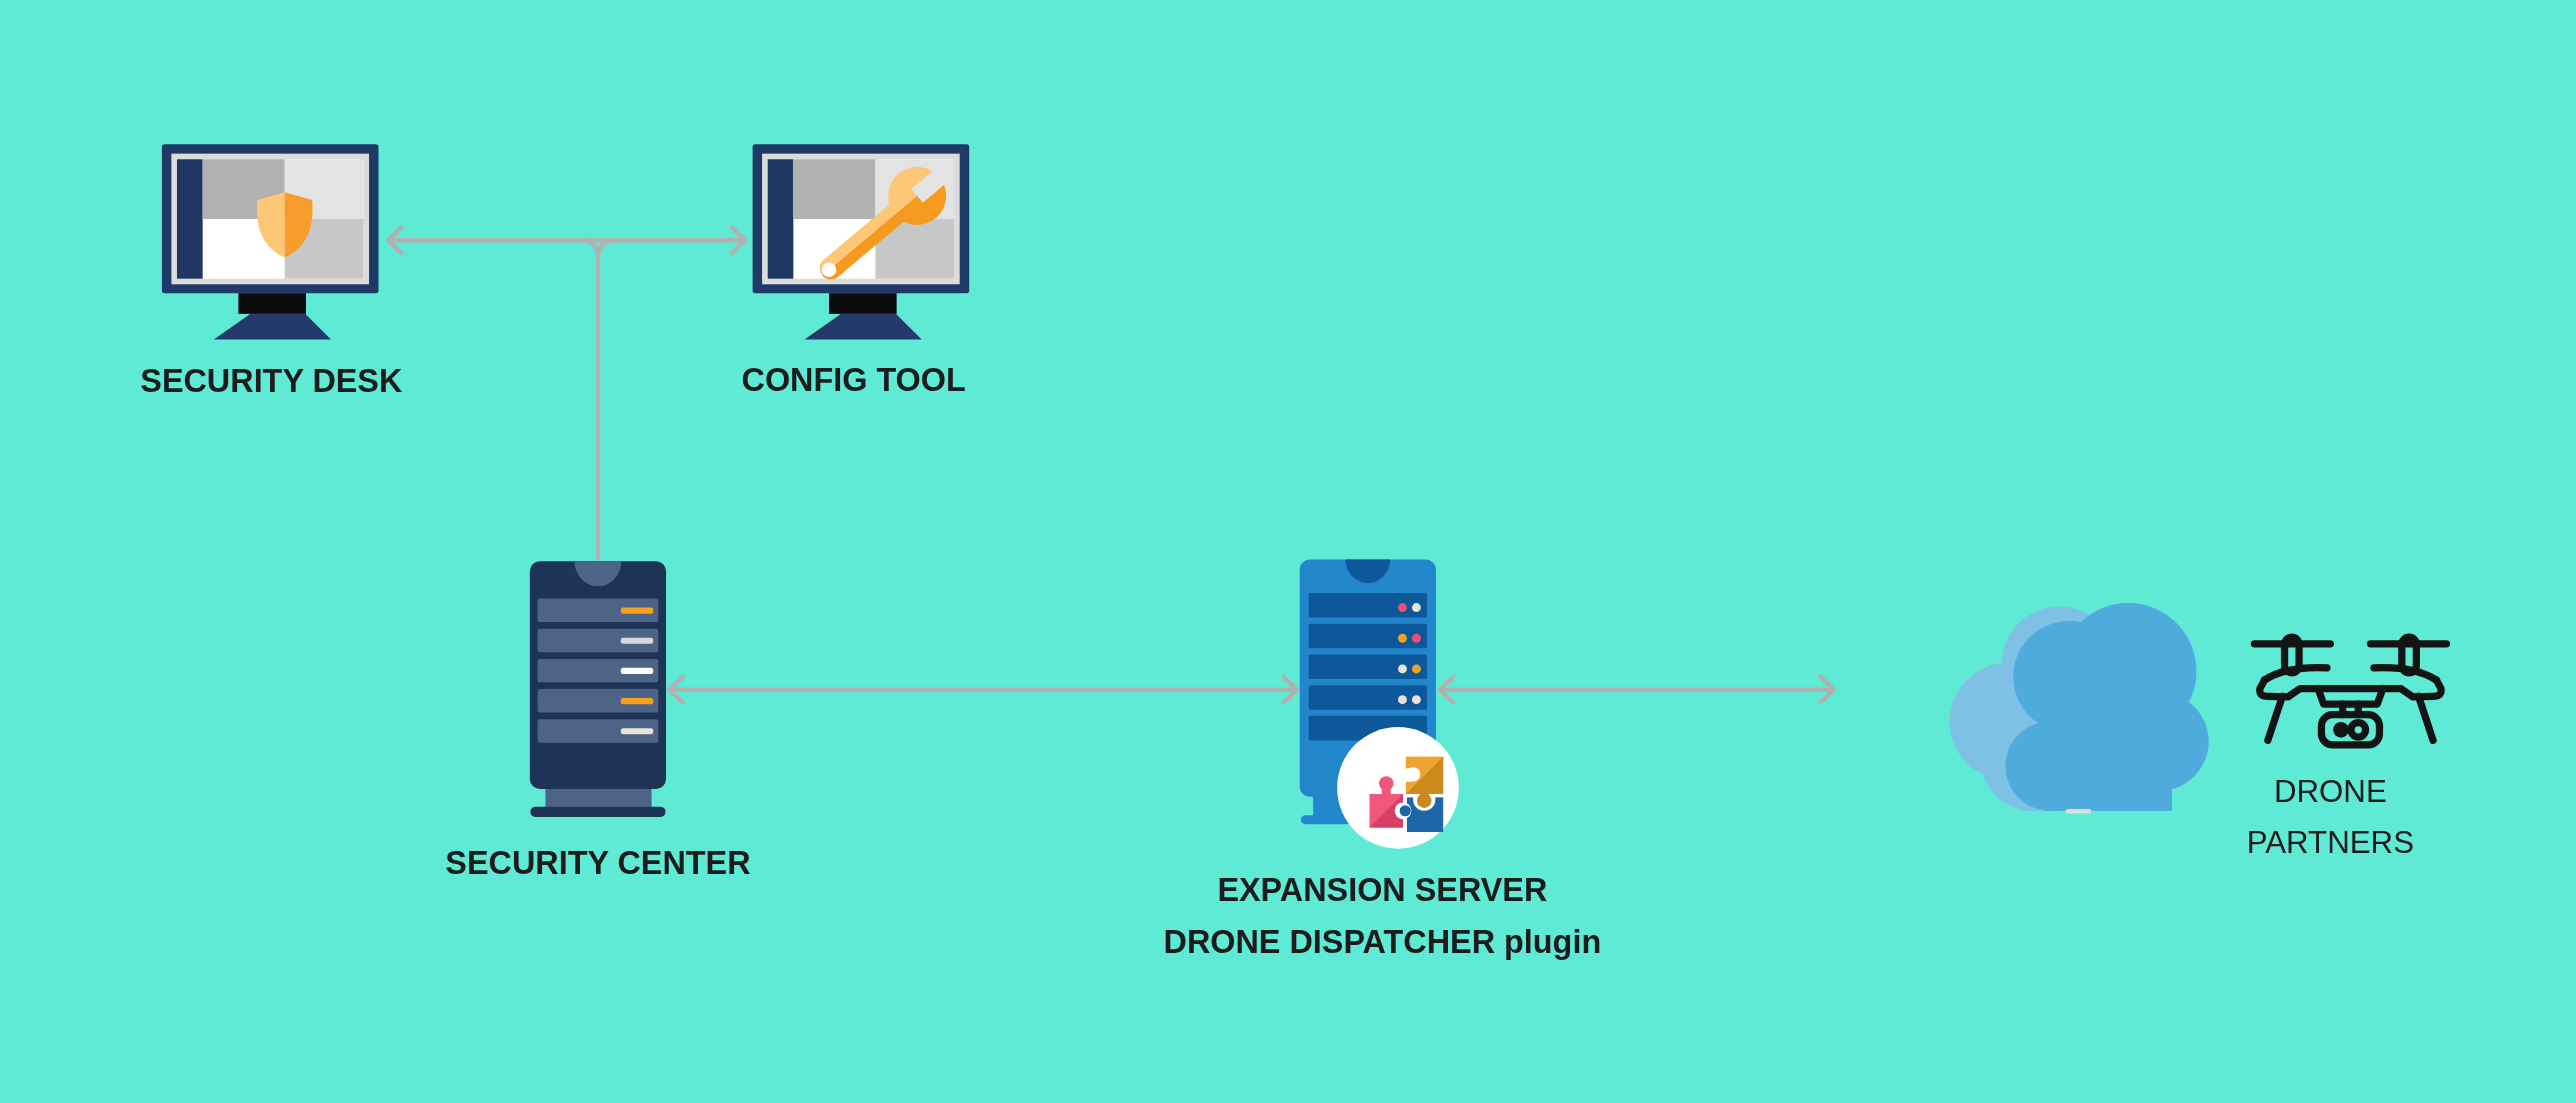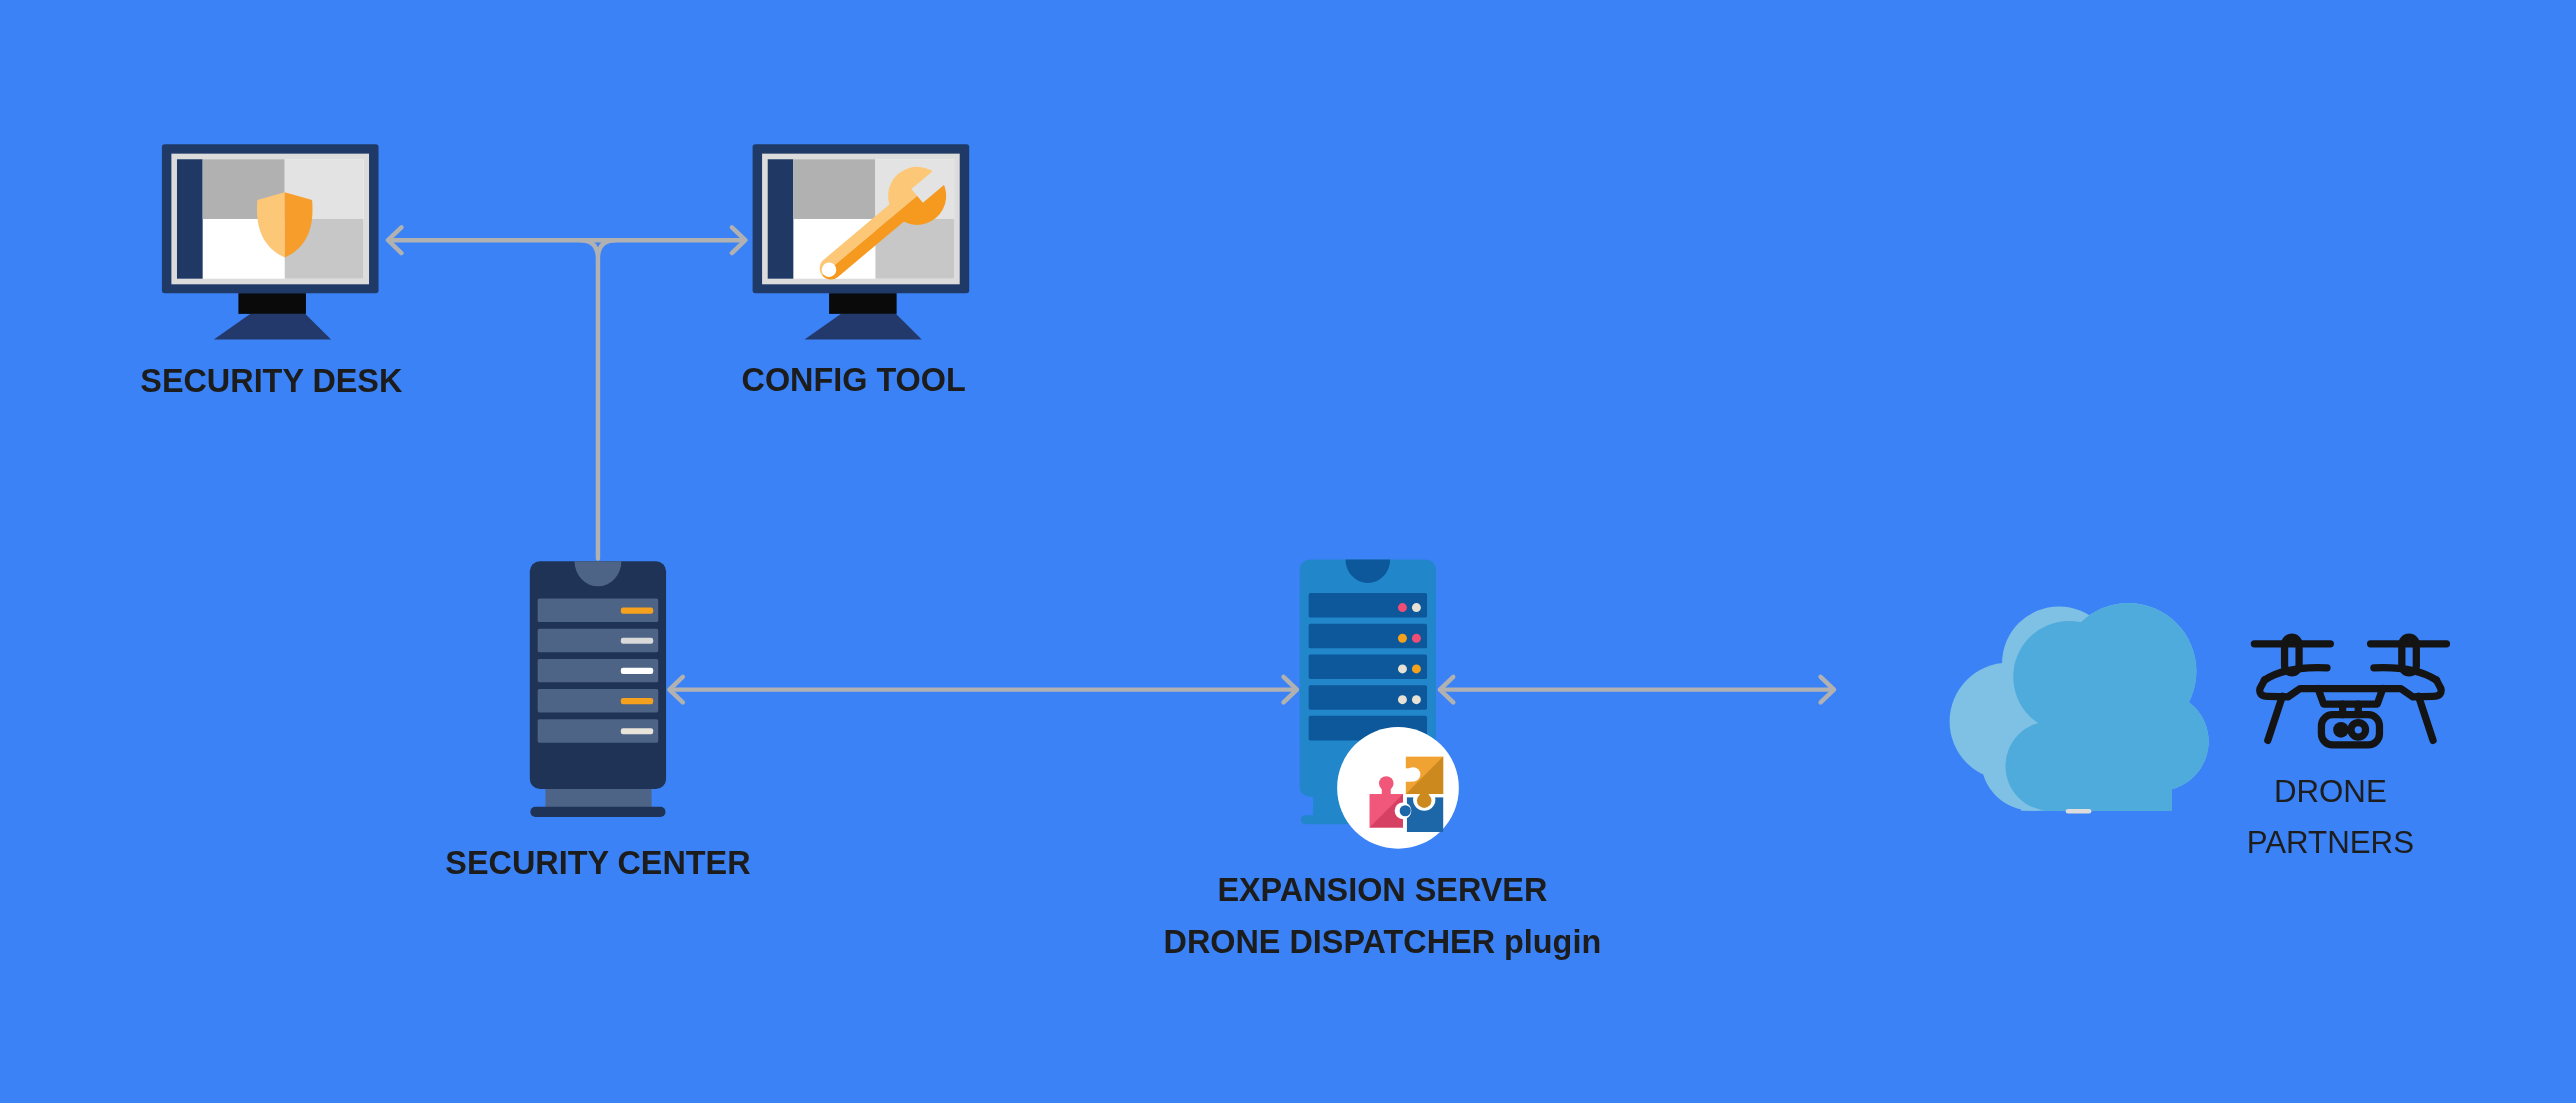--- a/index.html
+++ b/index.html
@@ -1,16 +1,16 @@
 <!DOCTYPE html>
 <html style="font-size:9px"><head>
 <meta charset="utf-8">
 <style>
   html,body{margin:0;padding:0;background:#ffffff;}
-  .stage{position:relative;width:2576px;height:1104px;background:#3b82f6;overflow:hidden;}
+  .stage{position:relative;width:2576px;height:1104px;background:#5eead4;overflow:hidden;}
   .stage svg{position:absolute;left:0;top:0;}
   .lbl{font-family:"Liberation Sans",sans-serif;font-weight:700;font-size:58px;fill:#1c1c1c;}
   .lbl-light{font-family:"Liberation Sans",sans-serif;font-weight:400;font-size:56px;fill:#1d1d1d;}
   .conn{stroke:#b1b1b1;stroke-width:8;fill:none;stroke-linecap:round;stroke-linejoin:round;}
 </style>
 </head>
 <body>
 
 <div class="stage">
 <svg width="2576" height="1104" viewBox="0 0 4614 1977" xmlns="http://www.w3.org/2000/svg">

